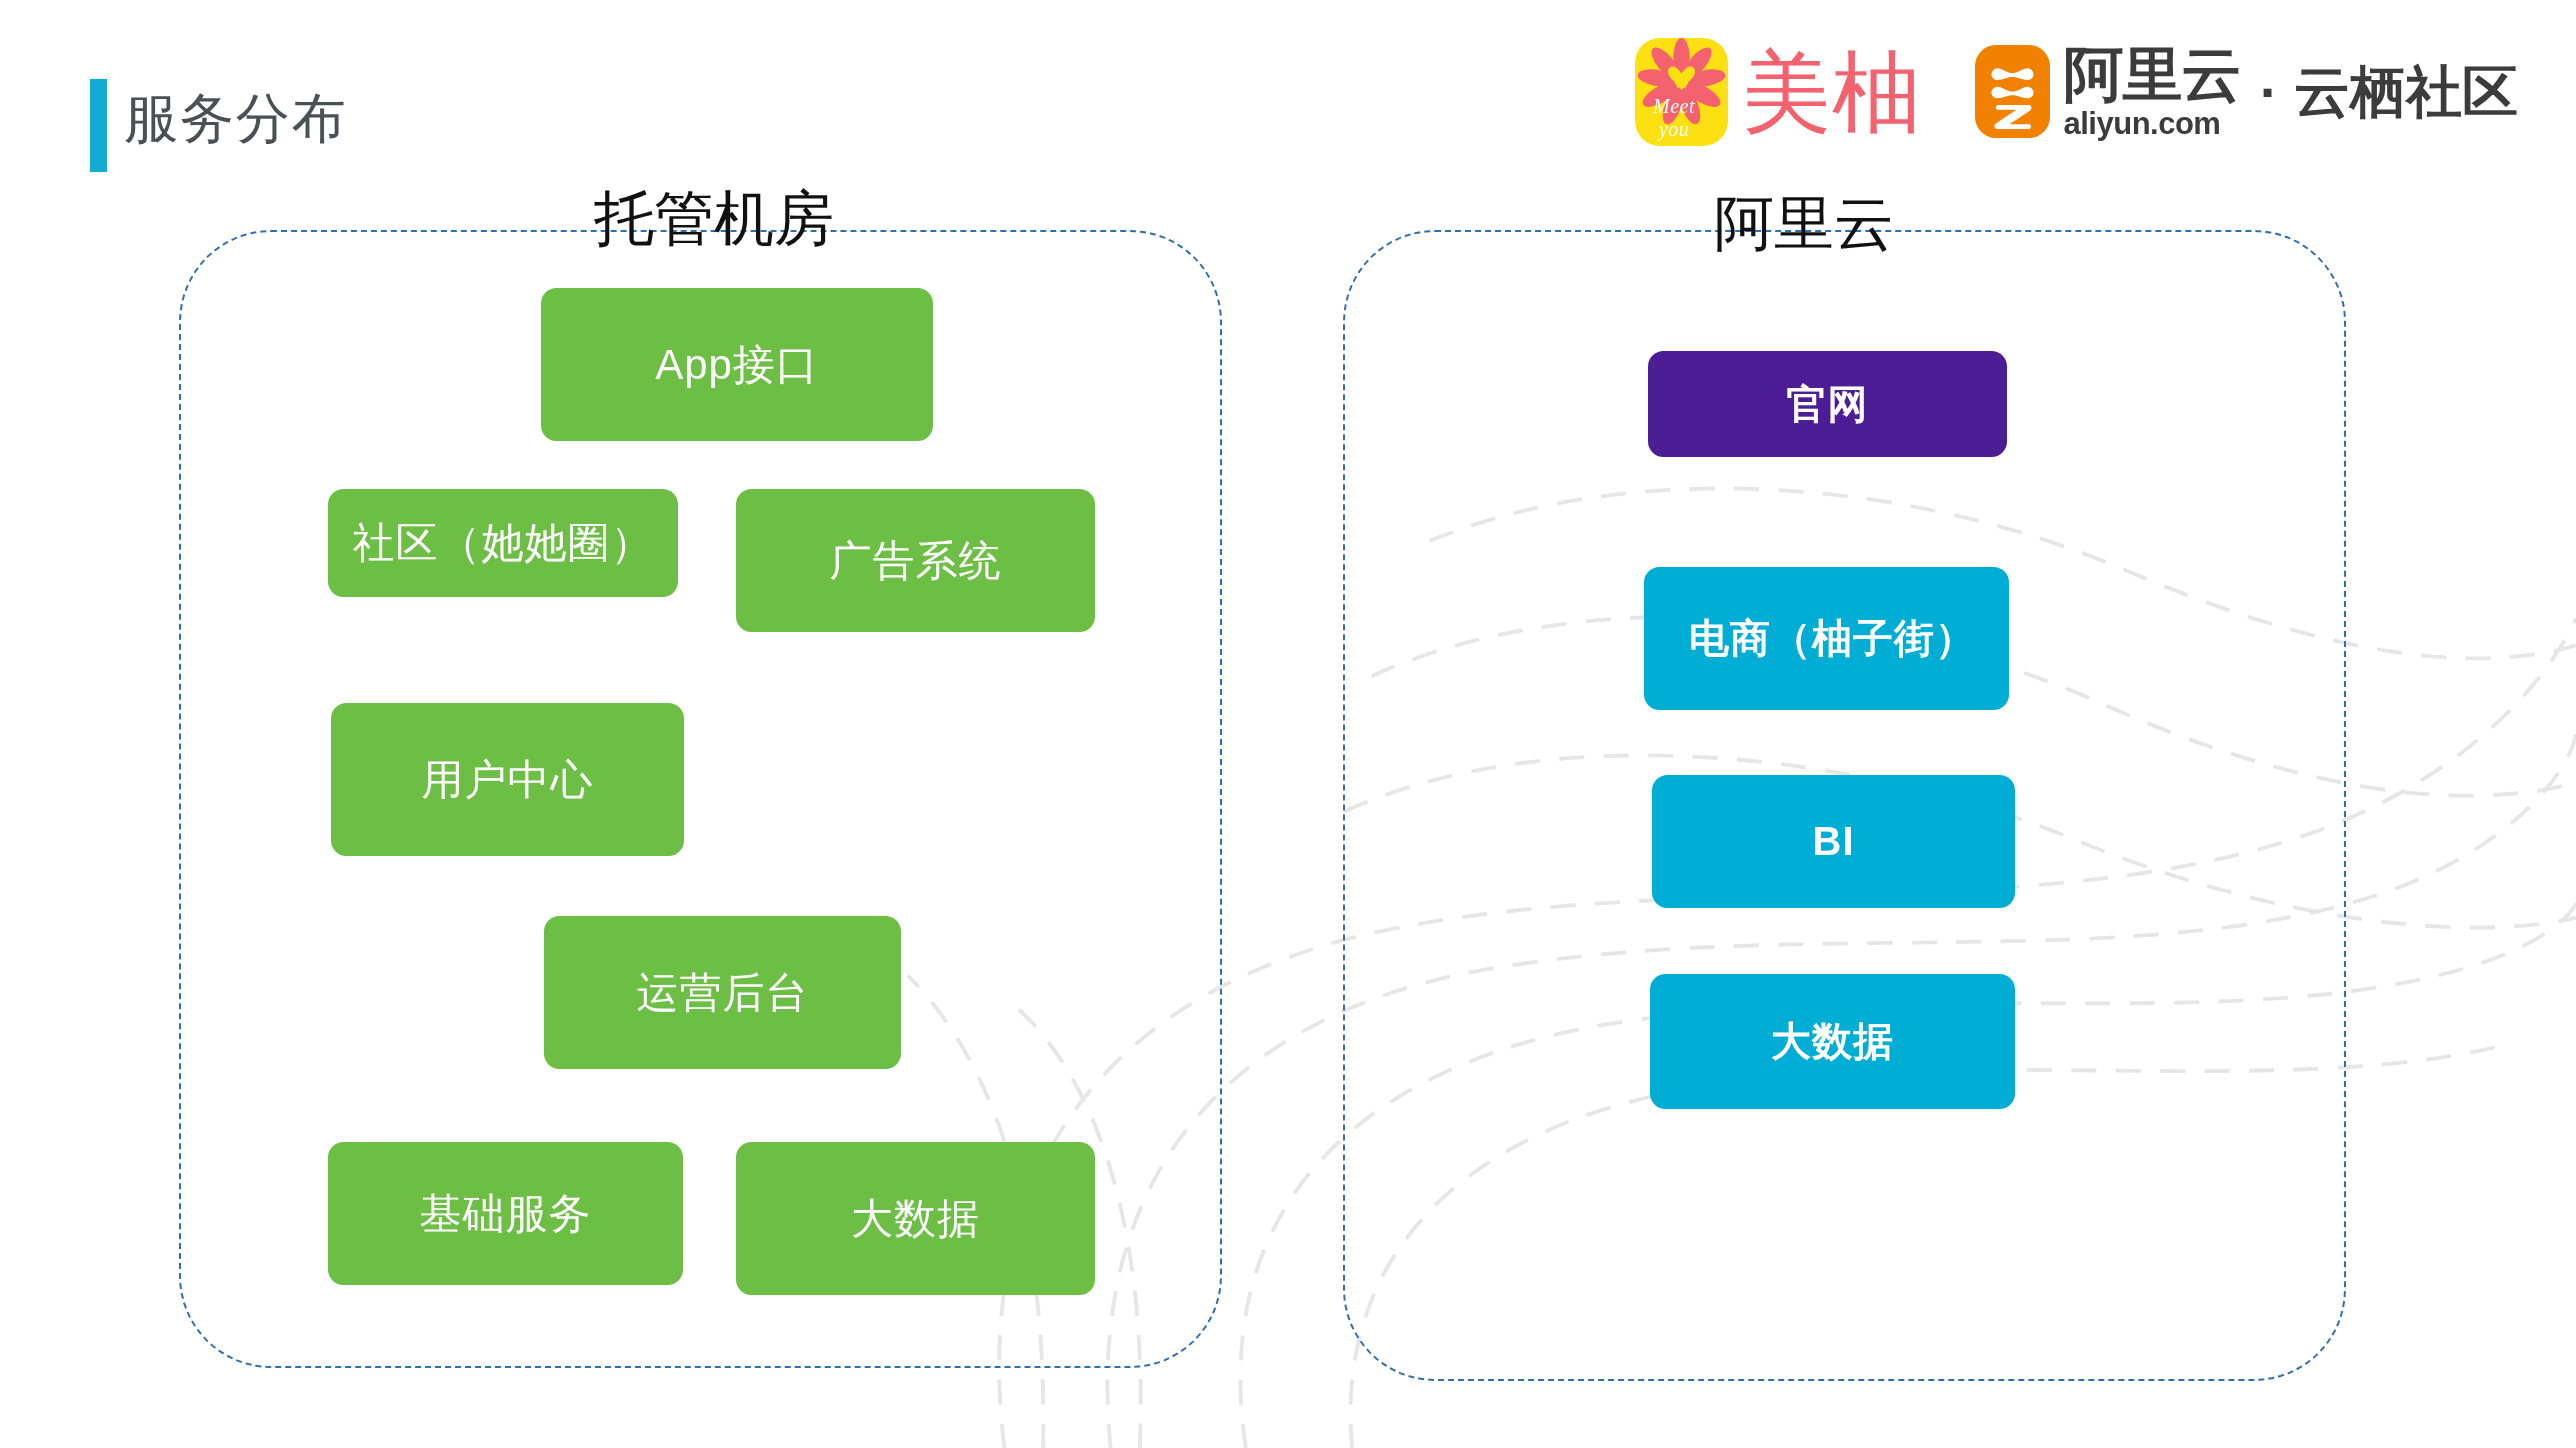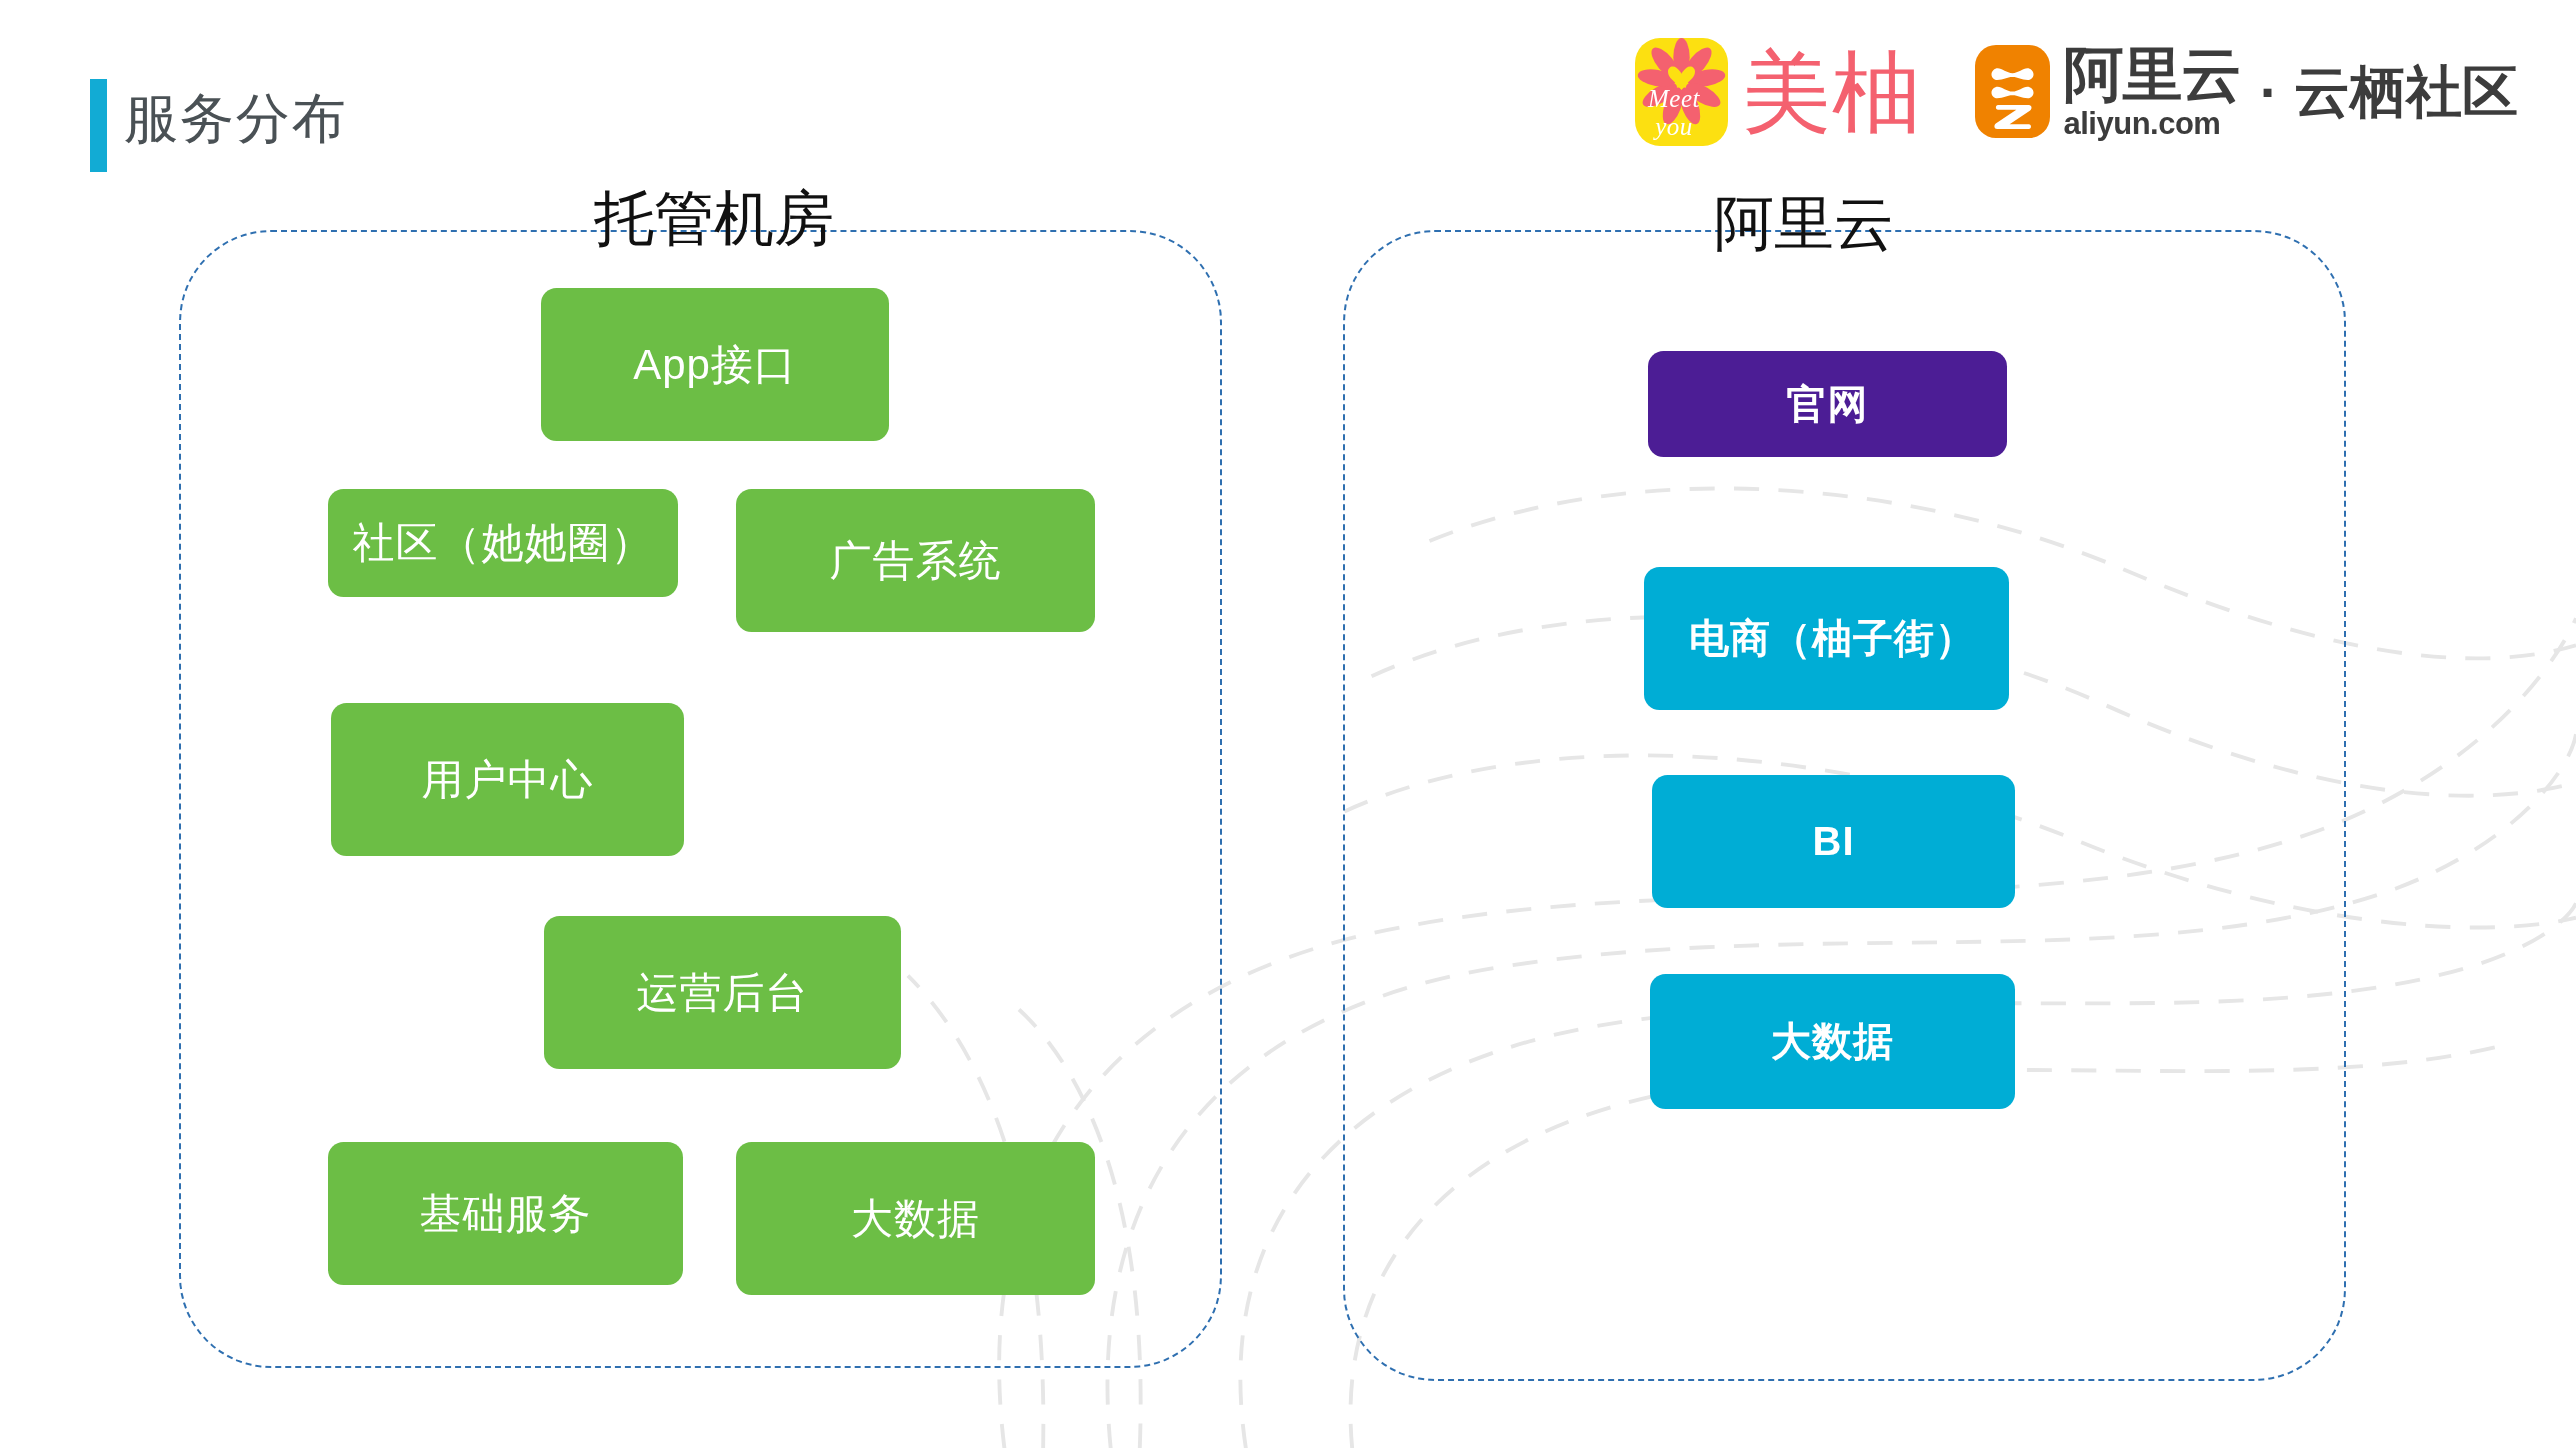--- a/index.html
+++ b/index.html
@@ -81,21 +81,21 @@
     position: relative;
     flex: 0 0 auto;
   }
   .meetyou-script {
     position: absolute;
     left: 0; right: 16px;
     bottom: 4.8px;
     text-align: center;
     font-family: "Liberation Serif", "DejaVu Serif", serif;
     font-style: italic;
-    font-size: 25px;
+    font-size: 20px;
     color: #ffffff;
     letter-spacing: 0.5px;
   }
   .meetyou-word {
     font-size: 89px;
     line-height: 93px;
     color: #F4616F;
     font-weight: 400;
     letter-spacing: 1px;
     white-space: nowrap;
@@ -256,21 +256,21 @@
     </div>
 
   </div>
 
   <div class="zone-panel" id="zone-left" style="border-color: rgb(46, 111, 176);"></div>
   <div class="zone-label" id="zone-left-label">托管机房</div>
 
   <div class="zone-panel" id="zone-right" style="border-color: rgb(46, 111, 176);"></div>
   <div class="zone-label" id="zone-right-label">阿里云</div>
 
-  <div class="svc-box svc-green" style="left: 541px; top: 288px; width: 348px; height: 153px; background: rgb(108, 190, 69);">App接口</div>
+  <div class="svc-box svc-green" style="left: 541px; top: 288px; width: 392px; height: 153px; background: rgb(108, 190, 69);">App接口</div>
   <div class="svc-box svc-green" style="left: 328px; top: 489px; width: 350px; height: 108px; background: rgb(108, 190, 69);">社区（她她圈）</div>
   <div class="svc-box svc-green" style="left: 736px; top: 489px; width: 359px; height: 143px; background: rgb(108, 190, 69);">广告系统</div>
   <div class="svc-box svc-green" style="left: 331px; top: 703px; width: 353px; height: 153px; background: rgb(108, 190, 69);">用户中心</div>
   <div class="svc-box svc-green" style="left: 544px; top: 916px; width: 357px; height: 153px; background: rgb(108, 190, 69);">运营后台</div>
   <div class="svc-box svc-green" style="left: 328px; top: 1142px; width: 355px; height: 143px; background: rgb(108, 190, 69);">基础服务</div>
   <div class="svc-box svc-green" style="left: 736px; top: 1142px; width: 359px; height: 153px; background: rgb(108, 190, 69);">大数据</div>
 
   <div class="svc-box svc-blue" style="left: 1648px; top: 351px; width: 359px; height: 106px; background: #4c1d95;">官网</div>
   <div class="svc-box svc-blue" style="left: 1644px; top: 567px; width: 365px; height: 143px; background: rgb(0, 173, 213); padding-left: 12px;">电商（柚子街）</div>
   <div class="svc-box svc-blue" style="left: 1652px; top: 775px; width: 363px; height: 133px; background: rgb(0, 173, 213);">BI</div>

